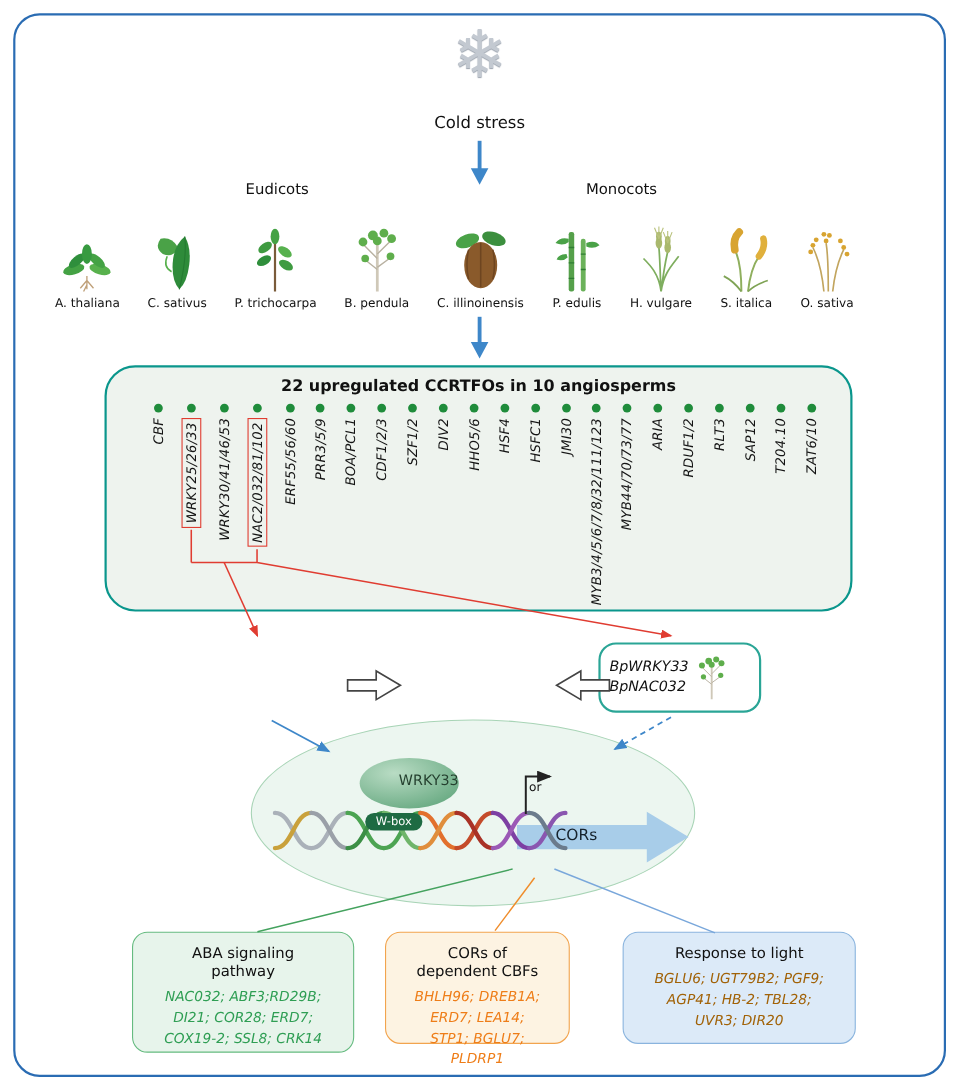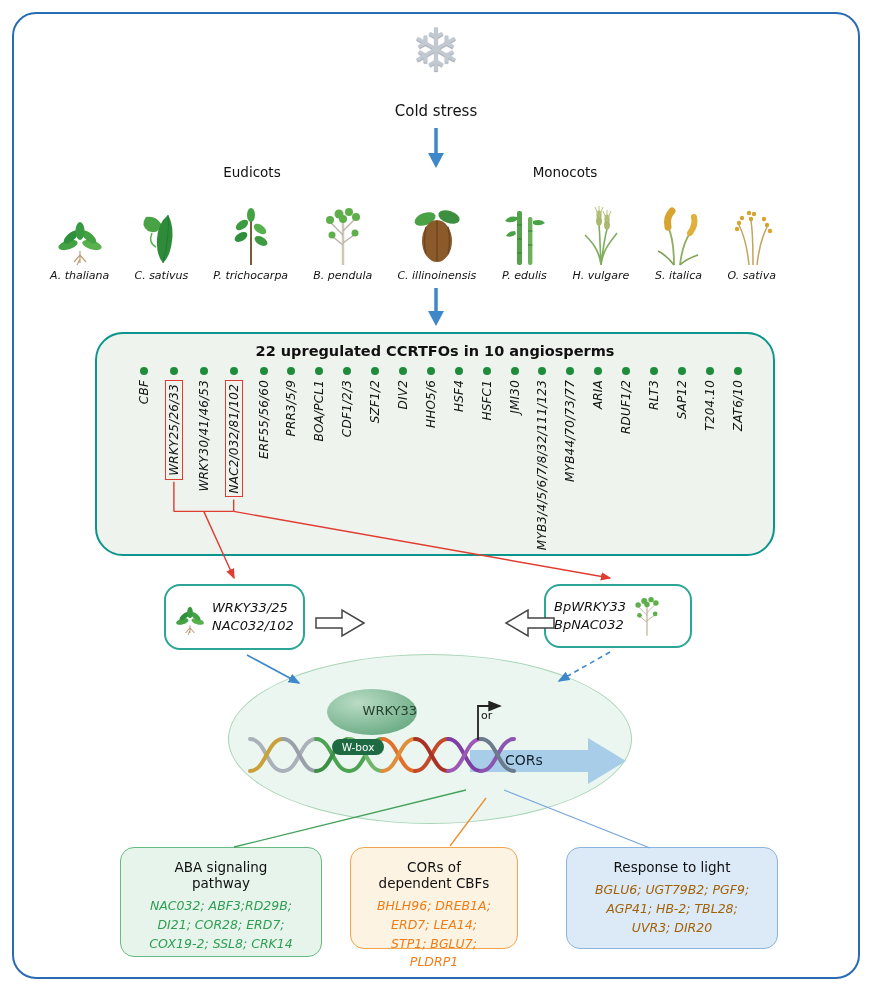--- a/index.html
+++ b/index.html
@@ -5,21 +5,21 @@
   html,body{margin:0;padding:0;background:#fff;}
   .page{position:relative;width:872px;height:991px;background:#fff;font-family:"DejaVu Sans","Liberation Sans",sans-serif;color:#111;overflow:hidden;}
   .frame{position:absolute;inset:12px;border:2.5px solid #2a6cb3;border-radius:24px;}
   .abs{position:absolute;}
   .centered{left:0;right:0;text-align:center;}
   .snowflake{top:20px;font-size:60px;line-height:1;color:#c3c9d1;text-shadow:0 1px 1px #9aa2ad;}
   .cold-stress{top:102px;font-size:15px;}
   .group-label{top:164px;font-size:13.5px;}
   .plants-row{left:50px;top:182px;width:726px;height:100px;display:flex;justify-content:space-between;align-items:flex-end;}
   .plant{display:flex;flex-direction:column;align-items:center;gap:2px;}
-  .plant-name{font-style:italic;font-size:11px;white-space:nowrap;}
+  .plant-name{font-size:11px;white-space:nowrap;}
   .ccrtfo-box{left:95px;top:332px;width:680px;height:224px;border:2.5px solid #0a968c;border-radius:28px;background:#eef3ee;box-sizing:border-box;}
   .ccrtfo-title{position:absolute;top:9px;left:0;right:0;text-align:center;font-weight:bold;font-size:14.5px;}
   .gene-cols{position:absolute;top:33px;left:40px;right:28px;display:flex;justify-content:space-between;align-items:flex-start;}
   .gene-col{display:flex;flex-direction:column;align-items:center;gap:5px;}
   .dot{width:8px;height:8px;border-radius:50%;background:#1f8c3b;}
   .gene-label{writing-mode:vertical-rl;transform:rotate(180deg);font-style:italic;font-size:12px;white-space:nowrap;color:#141414;letter-spacing:0.2px;}
   .redbox{border:1.5px solid #e03c31;padding:3px 1px;display:flex;}
   .mid-box{border:2px solid #2aa596;border-radius:16px;background:#fff;box-sizing:border-box;display:flex;align-items:center;gap:6px;padding:6px 8px;}
   .mid-box-left{left:164px;top:584px;width:141px;height:66px;}
   .mid-box-right{left:544px;top:584px;width:148px;height:64px;}
@@ -260,36 +260,20 @@
           <span class="dot"></span>
           <span class="gene-label">T204.10</span>
         </div>
       <div class="gene-col">
           <span class="dot"></span>
           <span class="gene-label">ZAT6/10</span>
         </div>
     </div>
   </div>
 
-  <div class="abs mid-box mid-box-left">
-    <svg width="32" height="44" viewBox="0 0 50 58">
-      <g stroke="#bfa079" stroke-width="1.6" fill="none">
-          <path d="M25 42 v12 M25 46 l-7 8 M25 46 l7 8 M25 50 l-3 7"></path>
-        </g>
-      <ellipse cx="13" cy="36" rx="10" ry="4.5" fill="#44a244" transform="rotate(-16 13 36)"></ellipse>
-      <ellipse cx="37" cy="36" rx="10" ry="4.5" fill="#58b14d" transform="rotate(16 37 36)"></ellipse>
-      <ellipse cx="16" cy="28" rx="9" ry="4" fill="#2f8f3c" transform="rotate(-40 16 28)"></ellipse>
-      <ellipse cx="34" cy="28" rx="9" ry="4" fill="#44a244" transform="rotate(40 34 28)"></ellipse>
-      <ellipse cx="25" cy="22" rx="4.5" ry="9" fill="#379a40"></ellipse>
-    </svg>
-    <div class="mid-genes">
-      <span>WRKY33/25</span>
-      <span>NAC032/102</span>
-    </div>
-  </div>
 
 
   <div class="abs mid-box mid-box-right">
     <div class="mid-genes">
       <span>BpWRKY33</span>
       <span>BpNAC032</span>
     </div>
     <svg width="30" height="46" viewBox="0 0 44 62">
       <path d="M22 60 V16" stroke="#cfc8b8" stroke-width="2.5"></path>
       <path d="M22 30 L10 18 M22 26 L34 14 M22 40 L12 32 M22 38 L33 30" stroke="#b9b2a2" stroke-width="1.3"></path>

